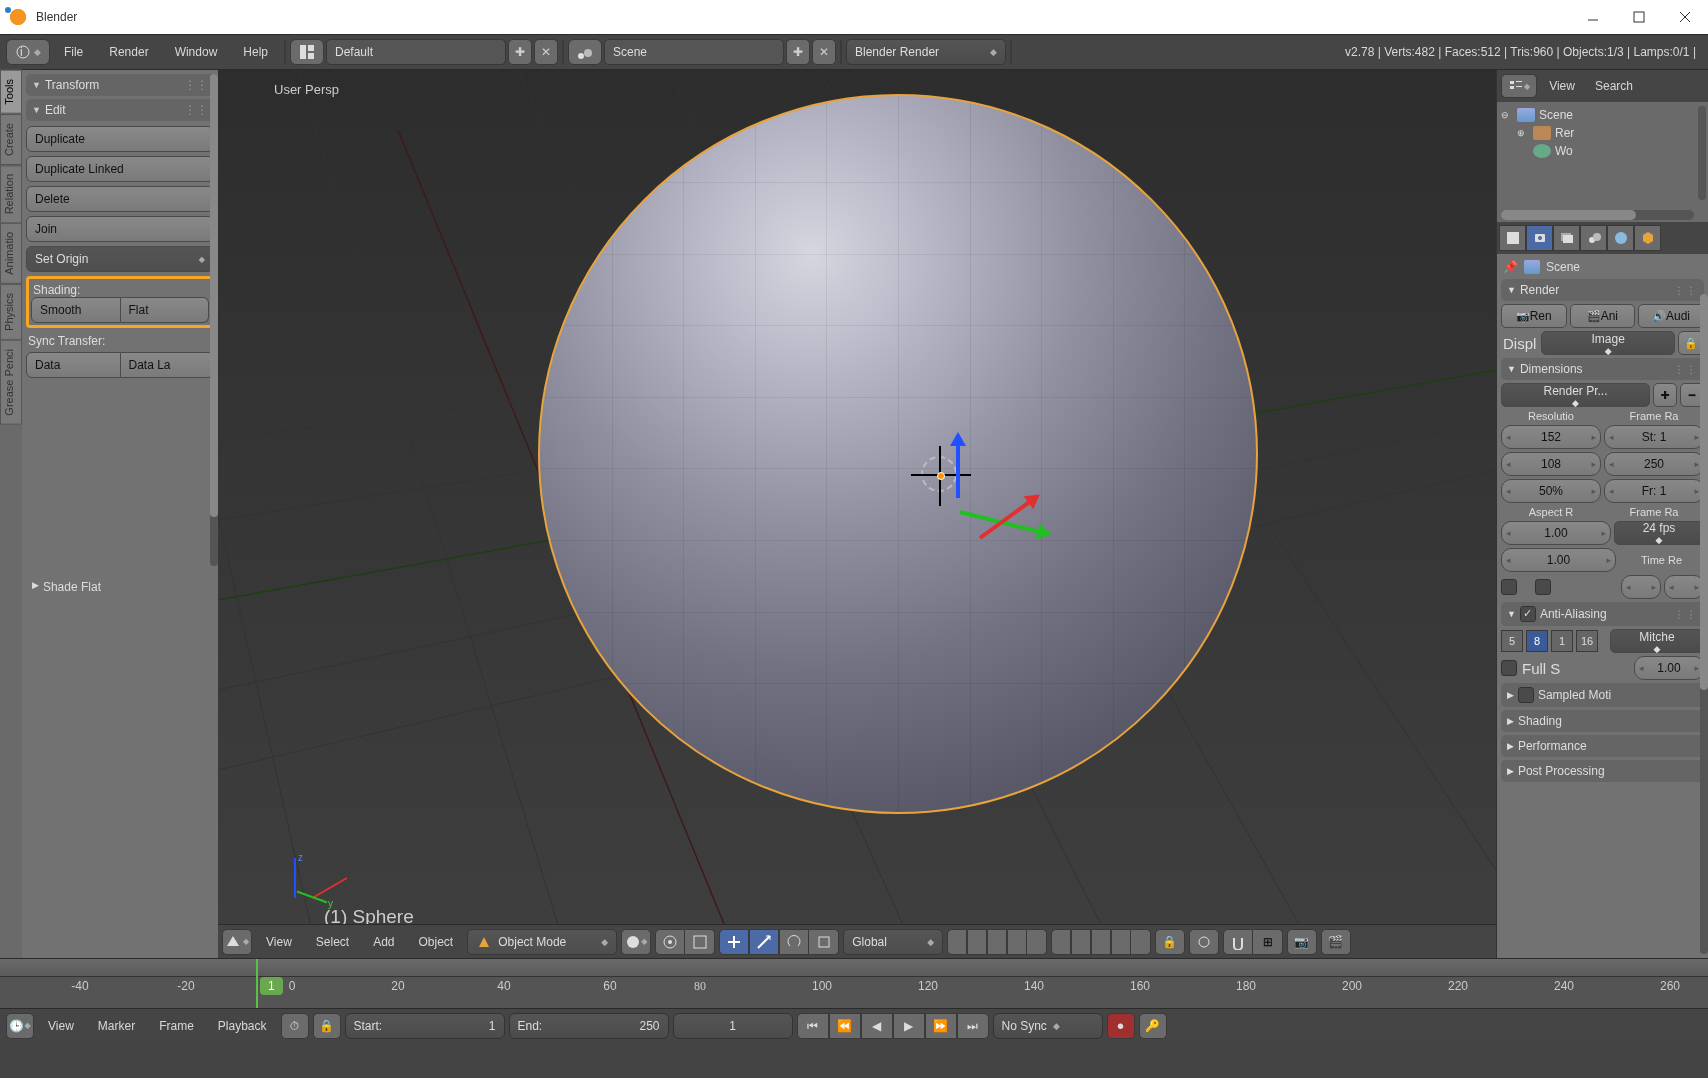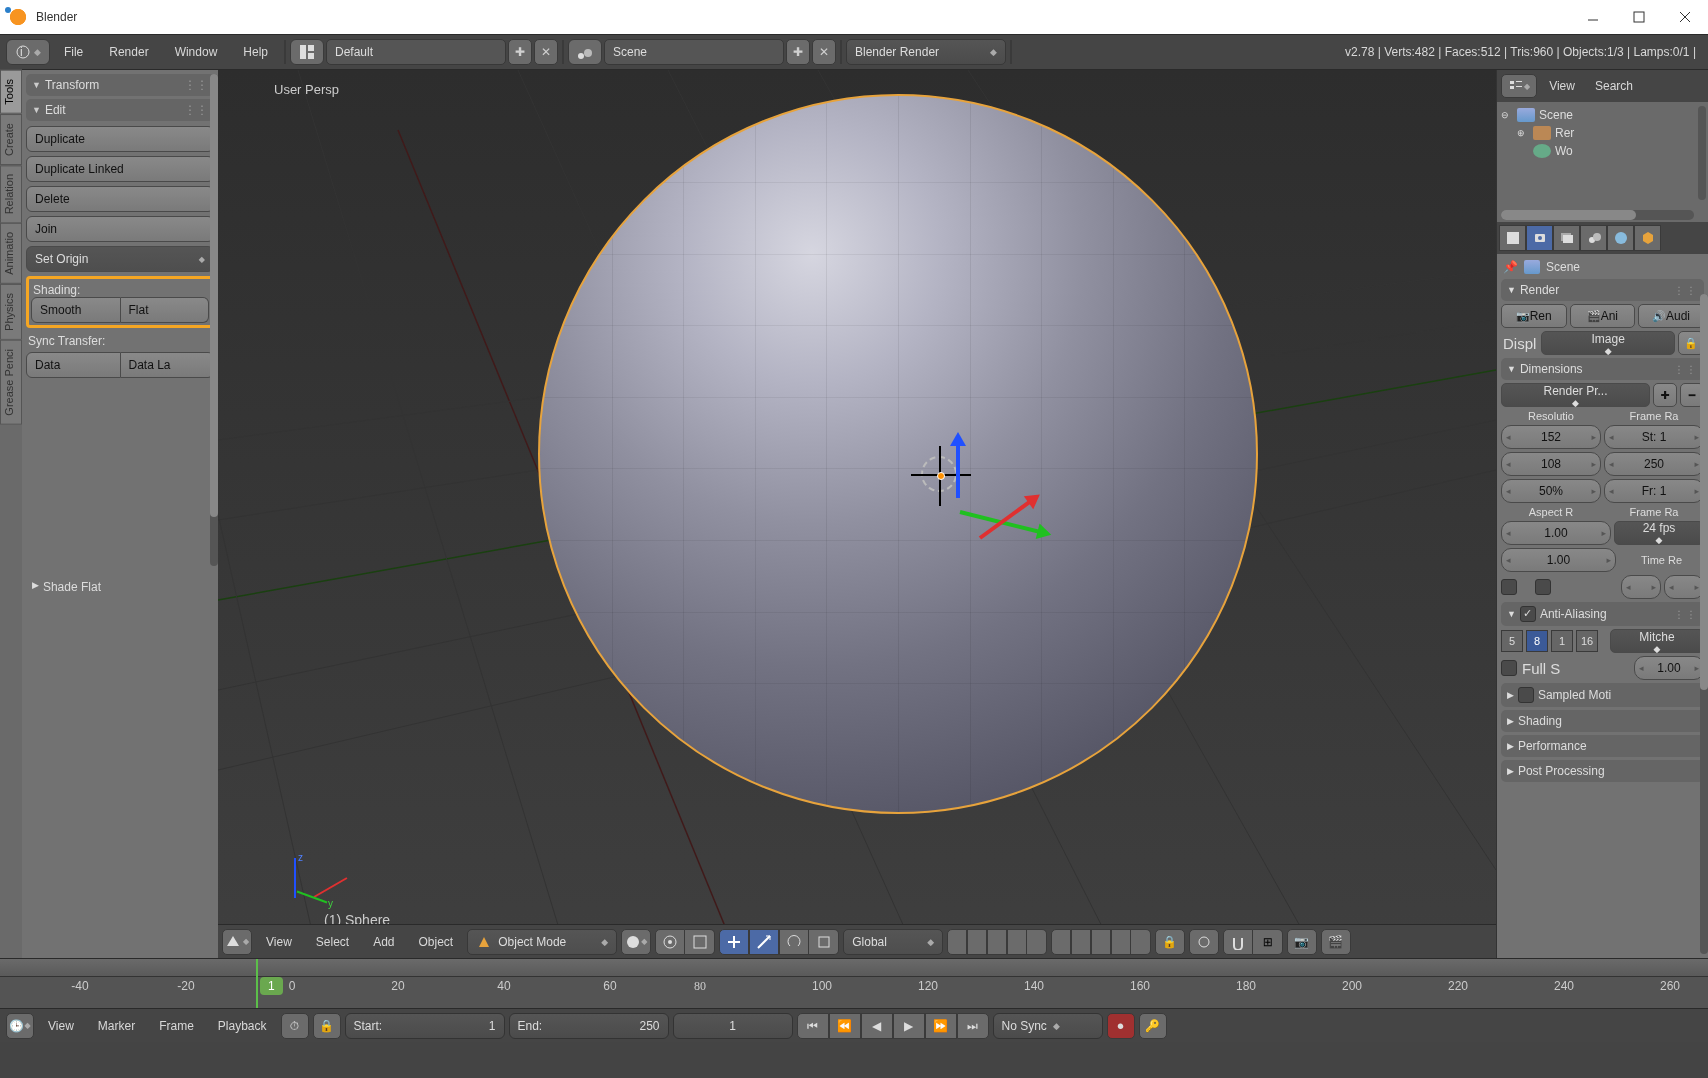--- a/index.html
+++ b/index.html
@@ -44,21 +44,21 @@
 .scrollbar { position:absolute; right:0; top:4px; bottom:4px; width:8px; background:#555; border-radius:4px;}
 .scrollbar .thumb { position:absolute; left:0; right:0; background:#888; border-radius:4px; }
 
 
 .viewport { flex:1; background:#000000; position:relative; overflow:hidden;}
 .grid { position:absolute; inset:0; background:
   linear-gradient(#2d2d2d,#3f3f3f);
 }
 .gridlines { position:absolute; inset:0; }
 .viewport .label-persp { position:absolute; left:56px; top:12px; color:#ccc; font-size:13px;}
-.viewport .label-obj { position:absolute; left:106px; bottom:30px; color:#ccc; font-size:14px;}
+.viewport .label-obj { position:absolute; left:106px; bottom:30px; color:#ccc; font-size:19px;}
 .sphere { position:absolute; left:320px; top:24px; width:720px; height:720px; border-radius:50%; background:radial-gradient(circle at 38% 22%,#d6d6e0 0%,#b4b4c4 18%,#9090a0 38%,#727282 58%,#585868 80%,#444452 100%); border:2px solid #e7a33c; }
 .sphere .facets { position:absolute; inset:0; border-radius:50%; overflow:hidden; }
 .sphere .facets .lng { position:absolute; top:0; bottom:0; width:1px; background:rgba(0,0,0,.07);}
 .sphere .facets .lat { position:absolute; left:0; right:0; height:1px; background:rgba(0,0,0,.06);}
 .gizmo { position:absolute; left:680px; top:366px; width:120px; height:130px;}
 .gizmo .arrow { position:absolute; }
 .gizmo .z { left:58px; top:0; width:4px; height:62px; background:#2050ff;}
 .gizmo .z::before { content:''; position:absolute; top:-12px; left:-6px; border:8px solid transparent; border-bottom:14px solid #2050ff;}
 .gizmo .x { left:62px; top:74px; width:90px; height:4px; background:#20c020; transform:rotate(14deg); transform-origin:left;}
 .gizmo .x::after { content:''; position:absolute; right:-12px; top:-6px; border:8px solid transparent; border-left:14px solid #20c020;}

